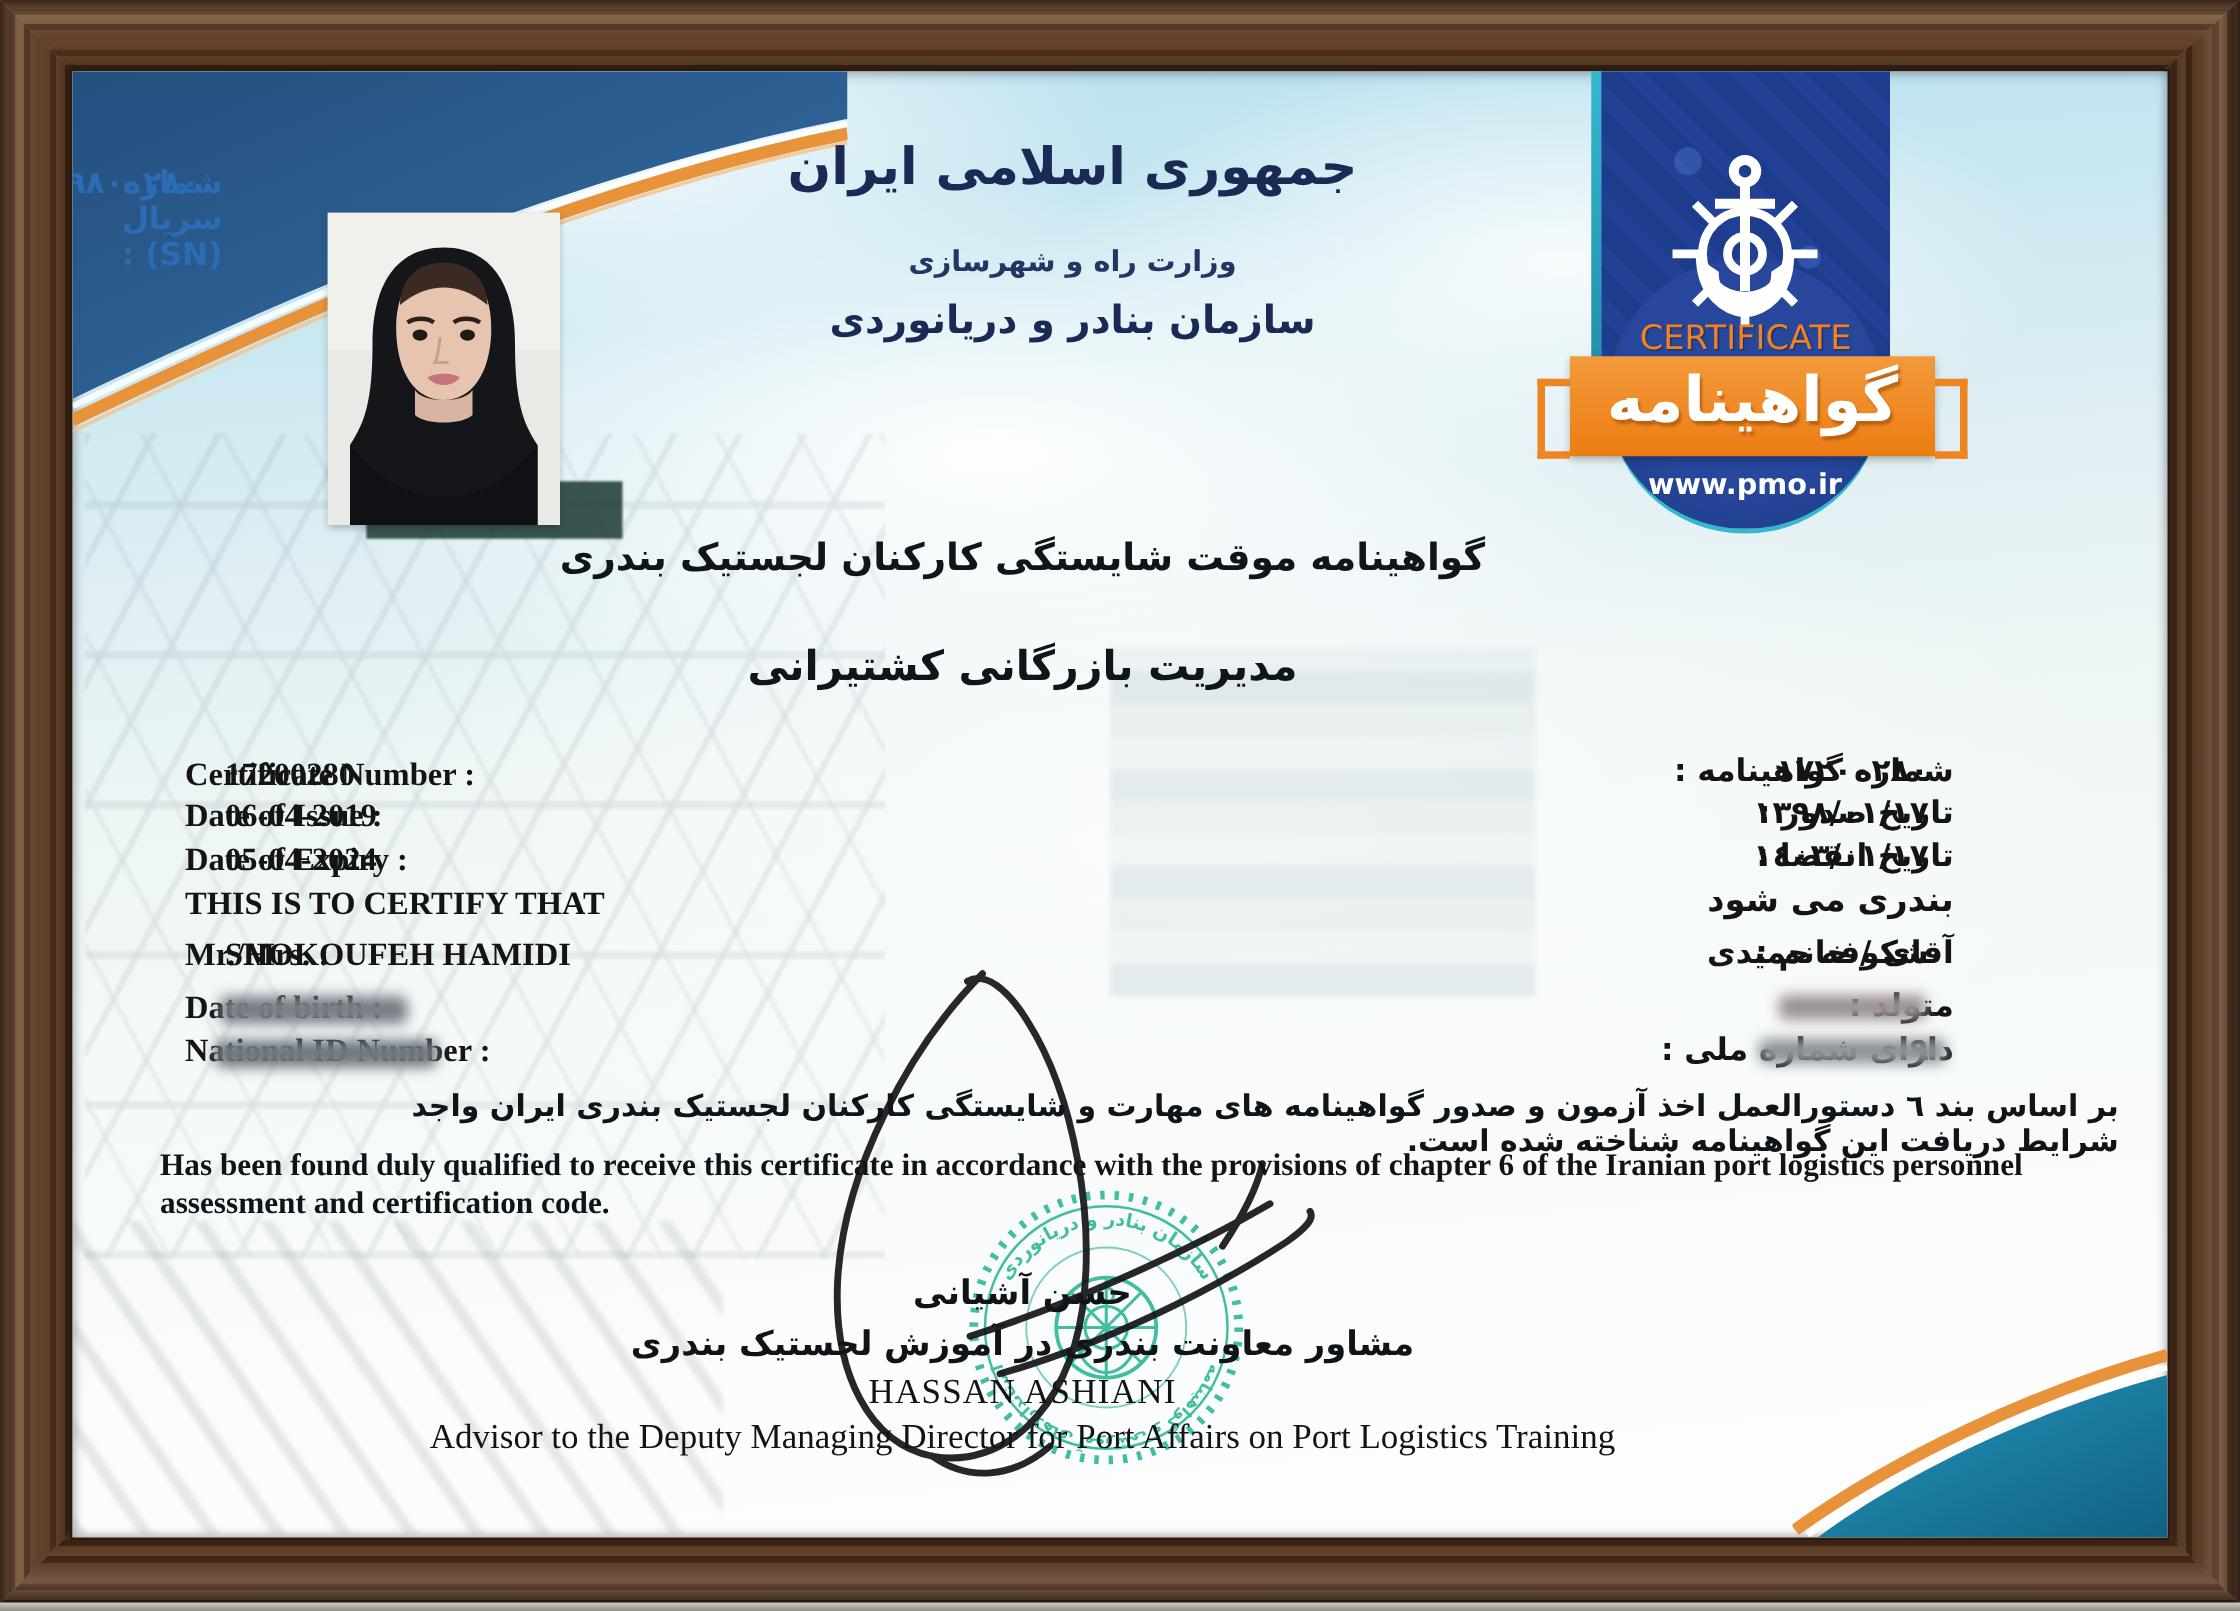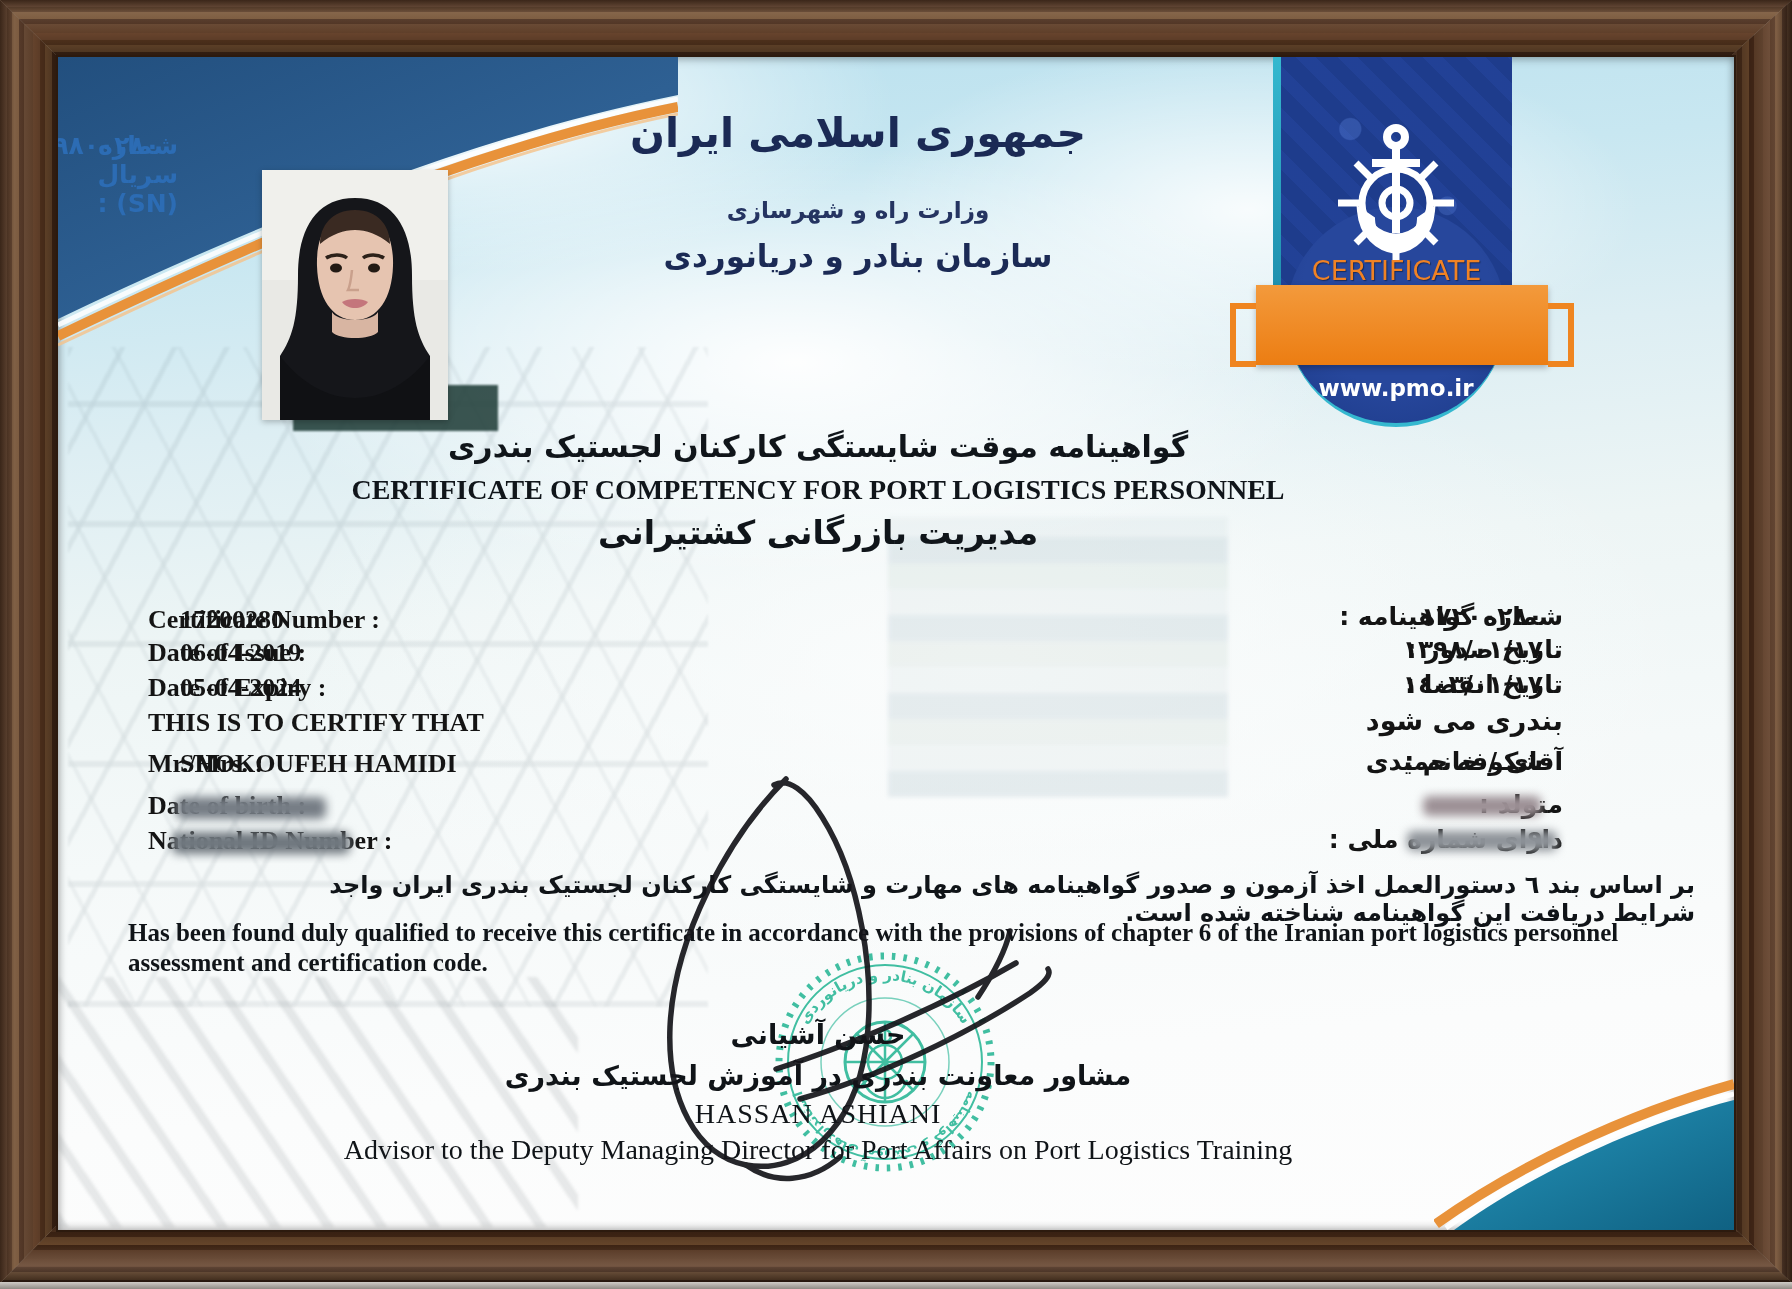--- a/index.html
+++ b/index.html
@@ -200,24 +200,24 @@
         <circle cx="80" cy="22" r="9"></circle>
         <path d="M80,31 L80,118"></path>
         <path d="M56,48 L104,48"></path>
         <path d="M44,96 C46,120 62,134 80,136 C98,134 114,120 116,96 L104,104 C104,118 94,126 80,127 C66,126 56,118 56,104 Z" stroke-width="6" fill="#ffffff"></path>
       </g>
     </svg>
     <div class="pmo-cert z3">CERTIFICATE</div>
     <div class="pmo-band z3"></div>
     <div class="bracket bracket-l z3"></div>
     <div class="bracket bracket-r z3"></div>
+    <div class="pmo-band-txt z4" dir="rtl">گواهینامه</div>
     <div class="pmo-www z4">www.pmo.ir</div>
 
     <div class="t-fa z3" dir="rtl">گواهینامه موقت شایستگی کارکنان لجستیک بندری</div>
-    <div class="t-en z3">CERTIFICATE OF COMPETENCY FOR PORT LOGISTICS PERSONNEL</div>
     <div class="c-fa z3" dir="rtl">مدیریت بازرگانی کشتیرانی</div>
 
     <div class="en-row en-r0 z4">
       <span>Certificate Number :</span>
         <span class="val">17200280</span>
     </div>
     <div class="en-row en-r1 z4">
       <span>Date of Issue :</span>
         <span class="val">06-04-2019</span>
     </div>

